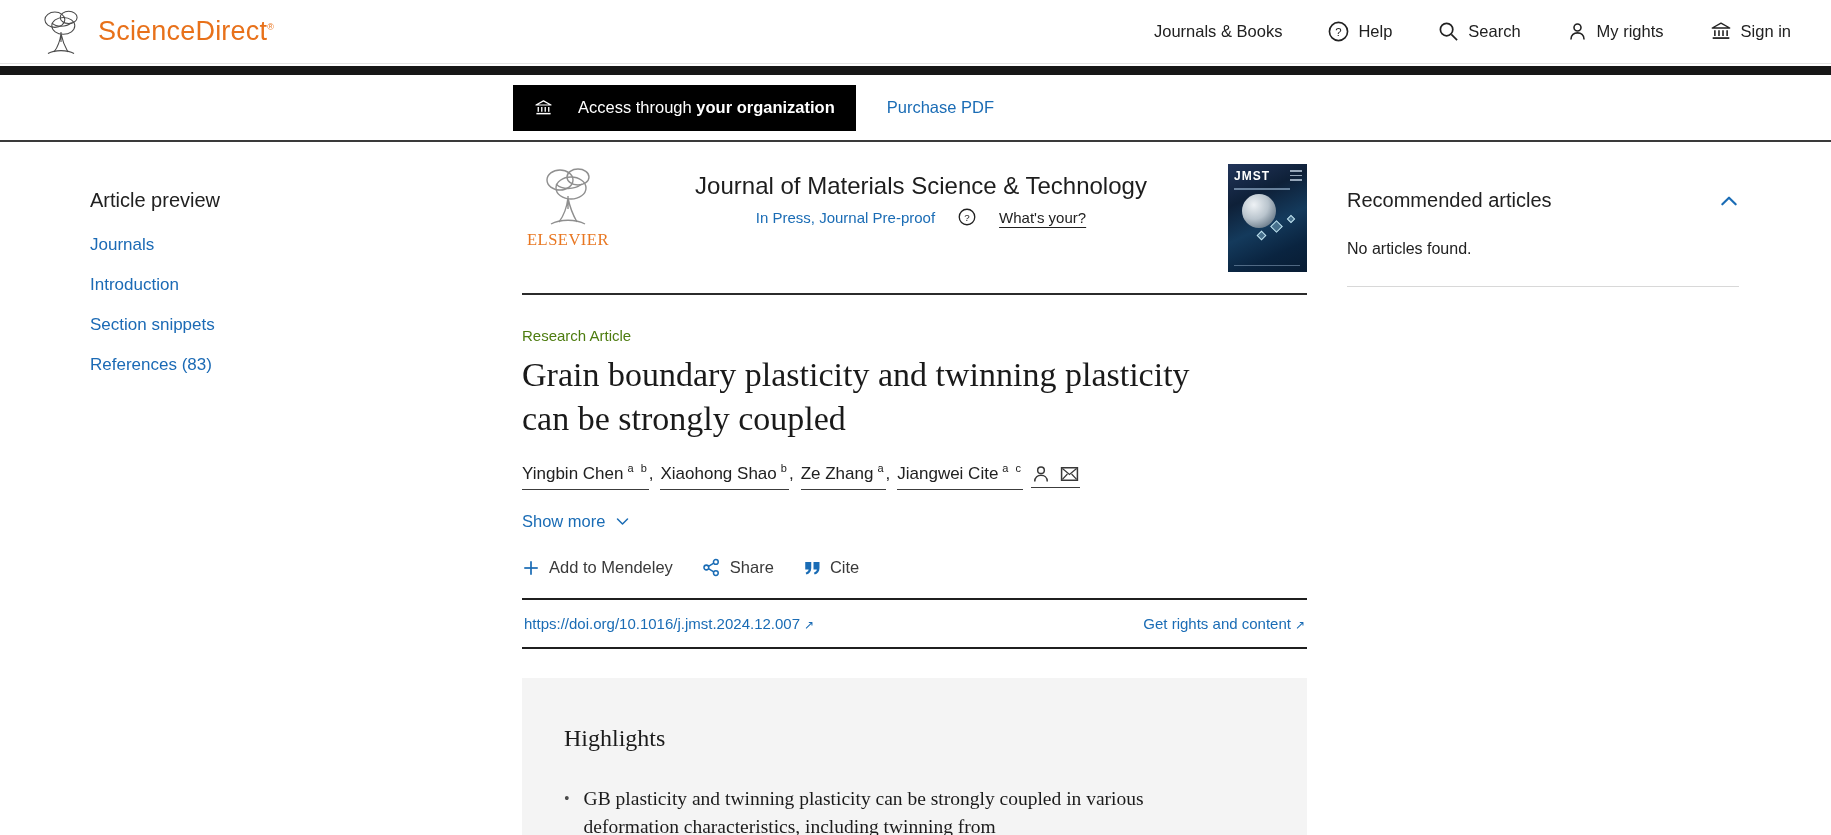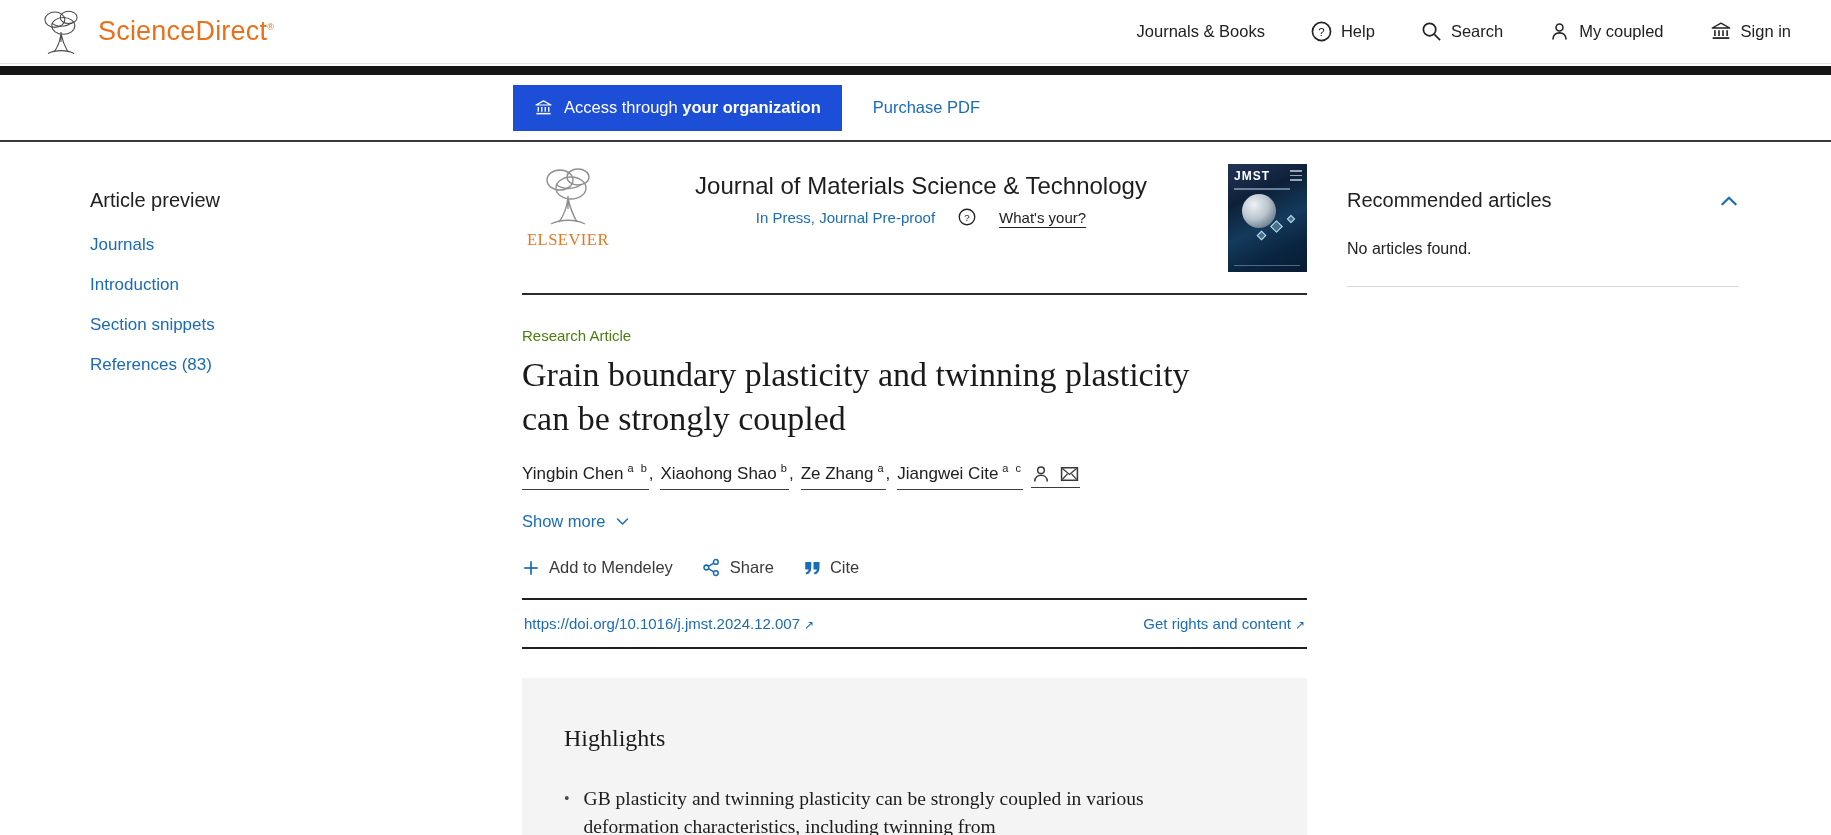--- a/index.html
+++ b/index.html
@@ -14,22 +14,22 @@
   .brand-text sup { font-size:9px; color:#e8711a; }
   .top-nav { margin-left:auto; display:flex; align-items:center; gap:46px; }
   .nav-item { display:flex; align-items:center; gap:9px; font-size:16.5px; color:#212121; cursor:pointer; }
   .nav-item svg { display:block; }
 
   
   .black-bar { height:9px; background:#161616; margin-top:2px; }
   .access-bar { height:67px; background:#fff; border-bottom:2px solid #3a3a3a;
     display:flex; align-items:center; }
   .access-inner { margin-left:513px; display:flex; align-items:center; gap:31px; }
-  .org-button { height:46px; background:#1d4ed8; color:#fff; display:flex; align-items:center;
-    gap:11px; padding:0 21px; font-size:16.5px; cursor:pointer; border:none; }
+  .org-button { height:46px; background:#000000; color:#fff; display:flex; align-items:center;
+    gap:25px; padding:0 21px; font-size:16.5px; cursor:pointer; border:none; }
   .org-button b { font-weight:bold; }
   .purchase-link { color:#1a6cb5; font-size:16.5px; cursor:pointer; }
 
   
   .layout { display:flex; align-items:flex-start; }
   .sidebar-left { width:522px; padding:47px 30px 0 90px; }
   .article-col { width:785px; }
   .sidebar-right { width:470px; padding:47px 0 0 40px; }
 
   .preview-title { font-size:20px; color:#212121; }
@@ -135,21 +135,21 @@
         <circle cx="9" cy="9" r="6.5" fill="none" stroke="#212121" stroke-width="1.8"></circle>
         <line x1="14" y1="14" x2="20" y2="20" stroke="#212121" stroke-width="1.8"></line>
       </svg>
       <span>Search</span>
     </span>
     <span class="nav-item">
       <svg width="21" height="21" viewBox="0 0 24 24">
         <circle cx="12" cy="7.5" r="4" fill="none" stroke="#212121" stroke-width="1.8"></circle>
         <path d="M4.5,21 C4.5,15.8 8.2,13.6 12,13.6 C15.8,13.6 19.5,15.8 19.5,21" fill="none" stroke="#212121" stroke-width="1.8"></path>
       </svg>
-      <span>My coupled</span>
+      <span>My rights</span>
     </span>
     <span class="nav-item">
       <svg width="22" height="21" viewBox="0 0 24 24">
         <path d="M12,2.5 L22,8 L2,8 Z" fill="none" stroke="#212121" stroke-width="1.6" stroke-linejoin="round"></path>
         <line x1="5" y1="10.5" x2="5" y2="17" stroke="#212121" stroke-width="1.8"></line>
         <line x1="9.7" y1="10.5" x2="9.7" y2="17" stroke="#212121" stroke-width="1.8"></line>
         <line x1="14.3" y1="10.5" x2="14.3" y2="17" stroke="#212121" stroke-width="1.8"></line>
         <line x1="19" y1="10.5" x2="19" y2="17" stroke="#212121" stroke-width="1.8"></line>
         <line x1="2.5" y1="19.5" x2="21.5" y2="19.5" stroke="#212121" stroke-width="2"></line>
       </svg>

